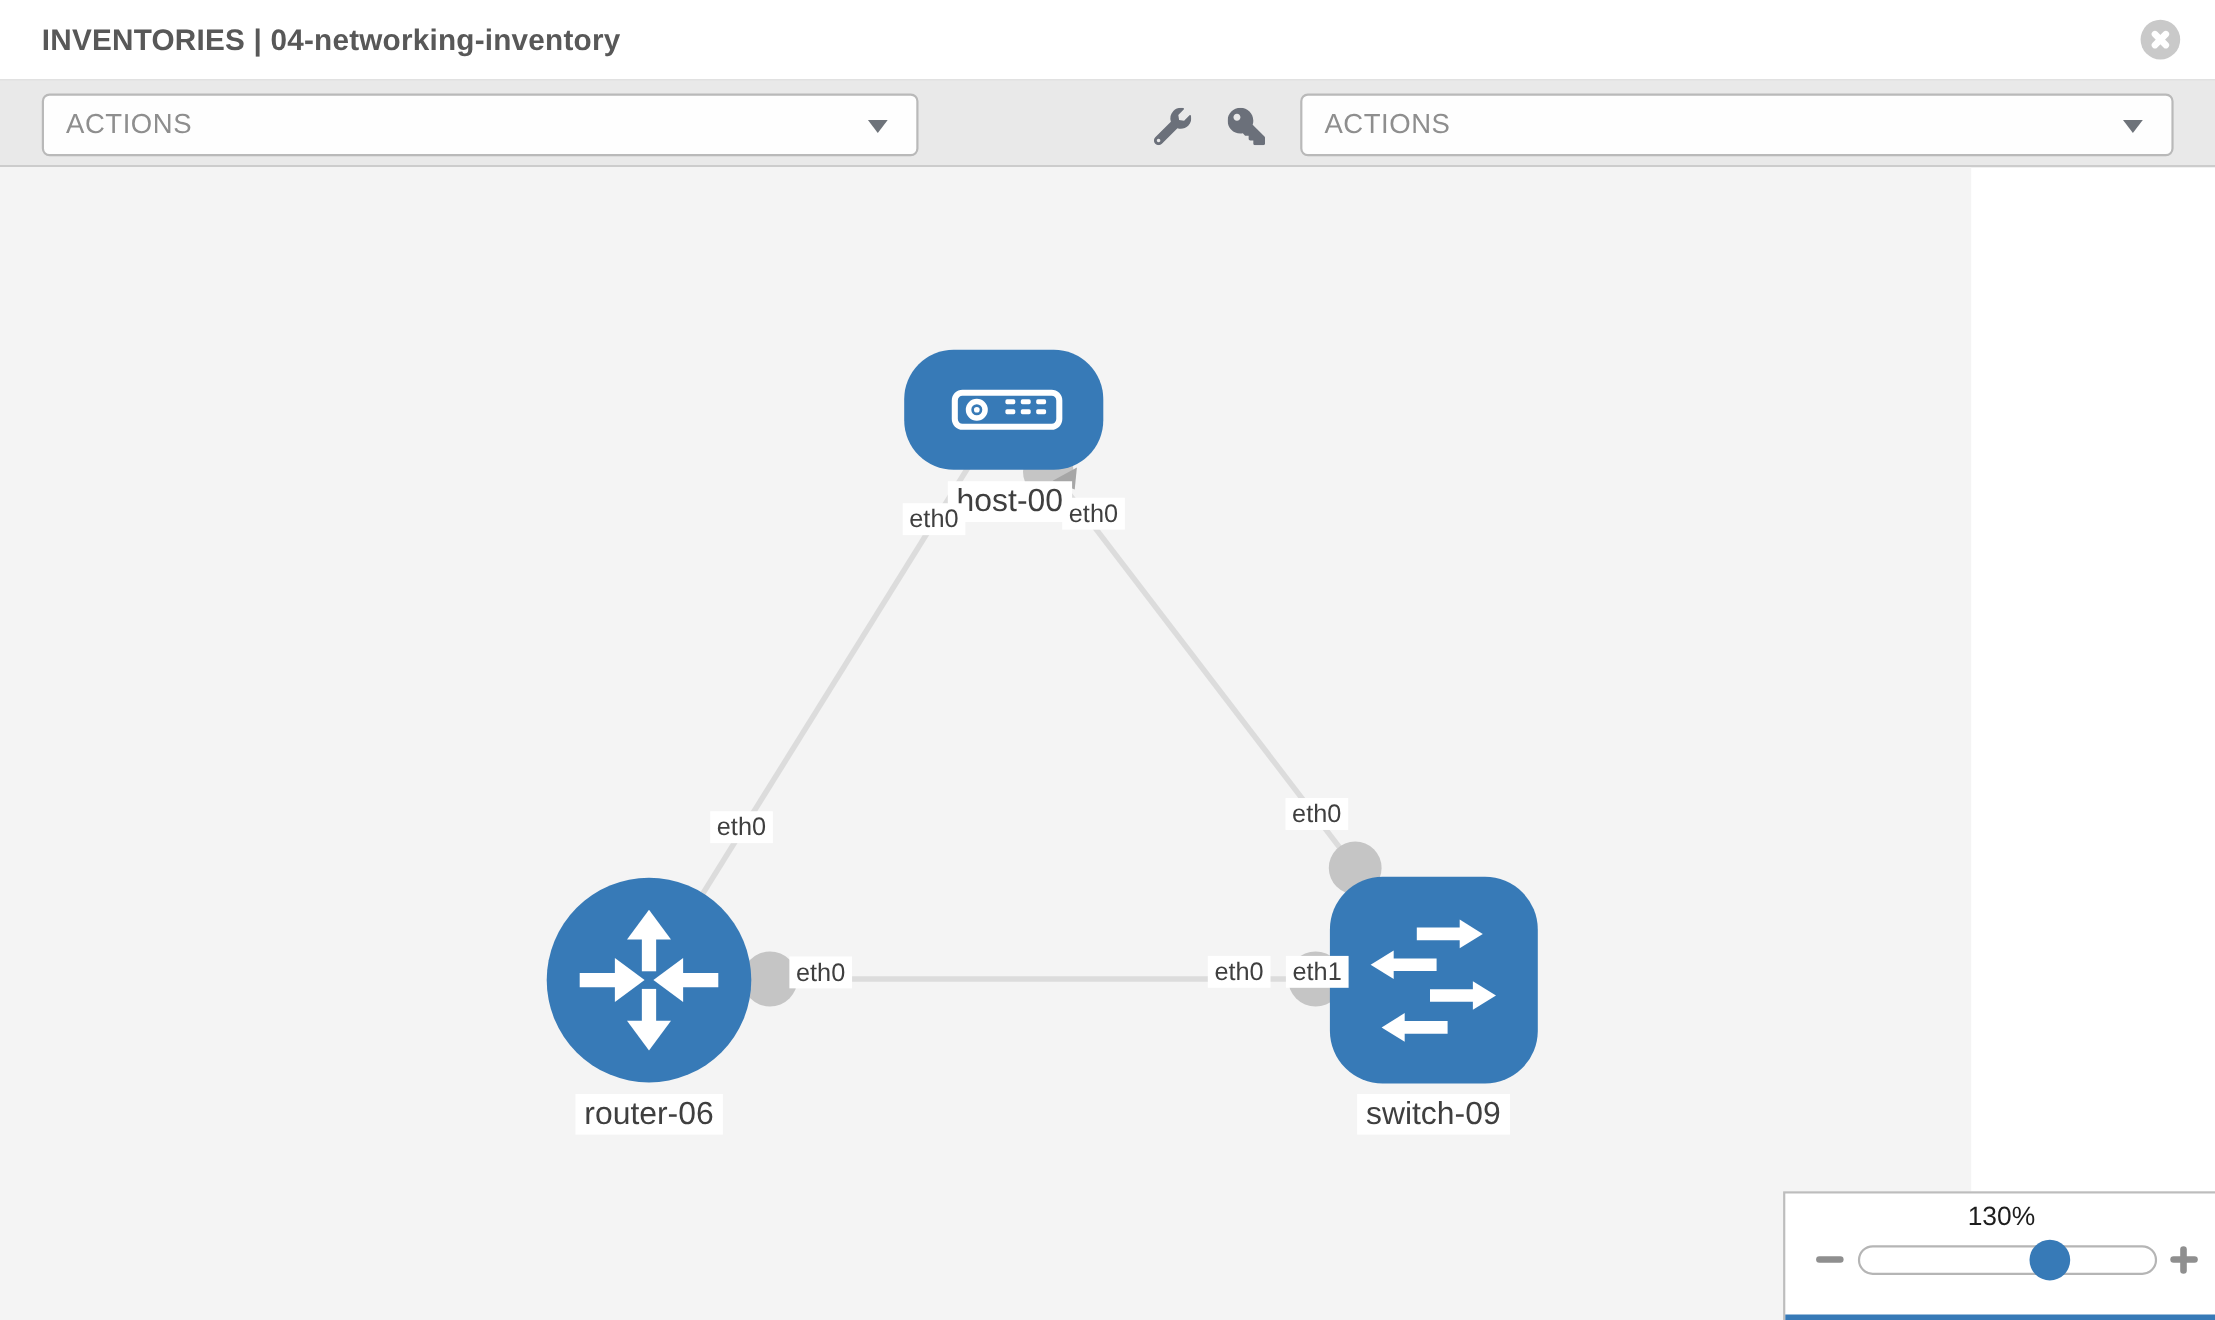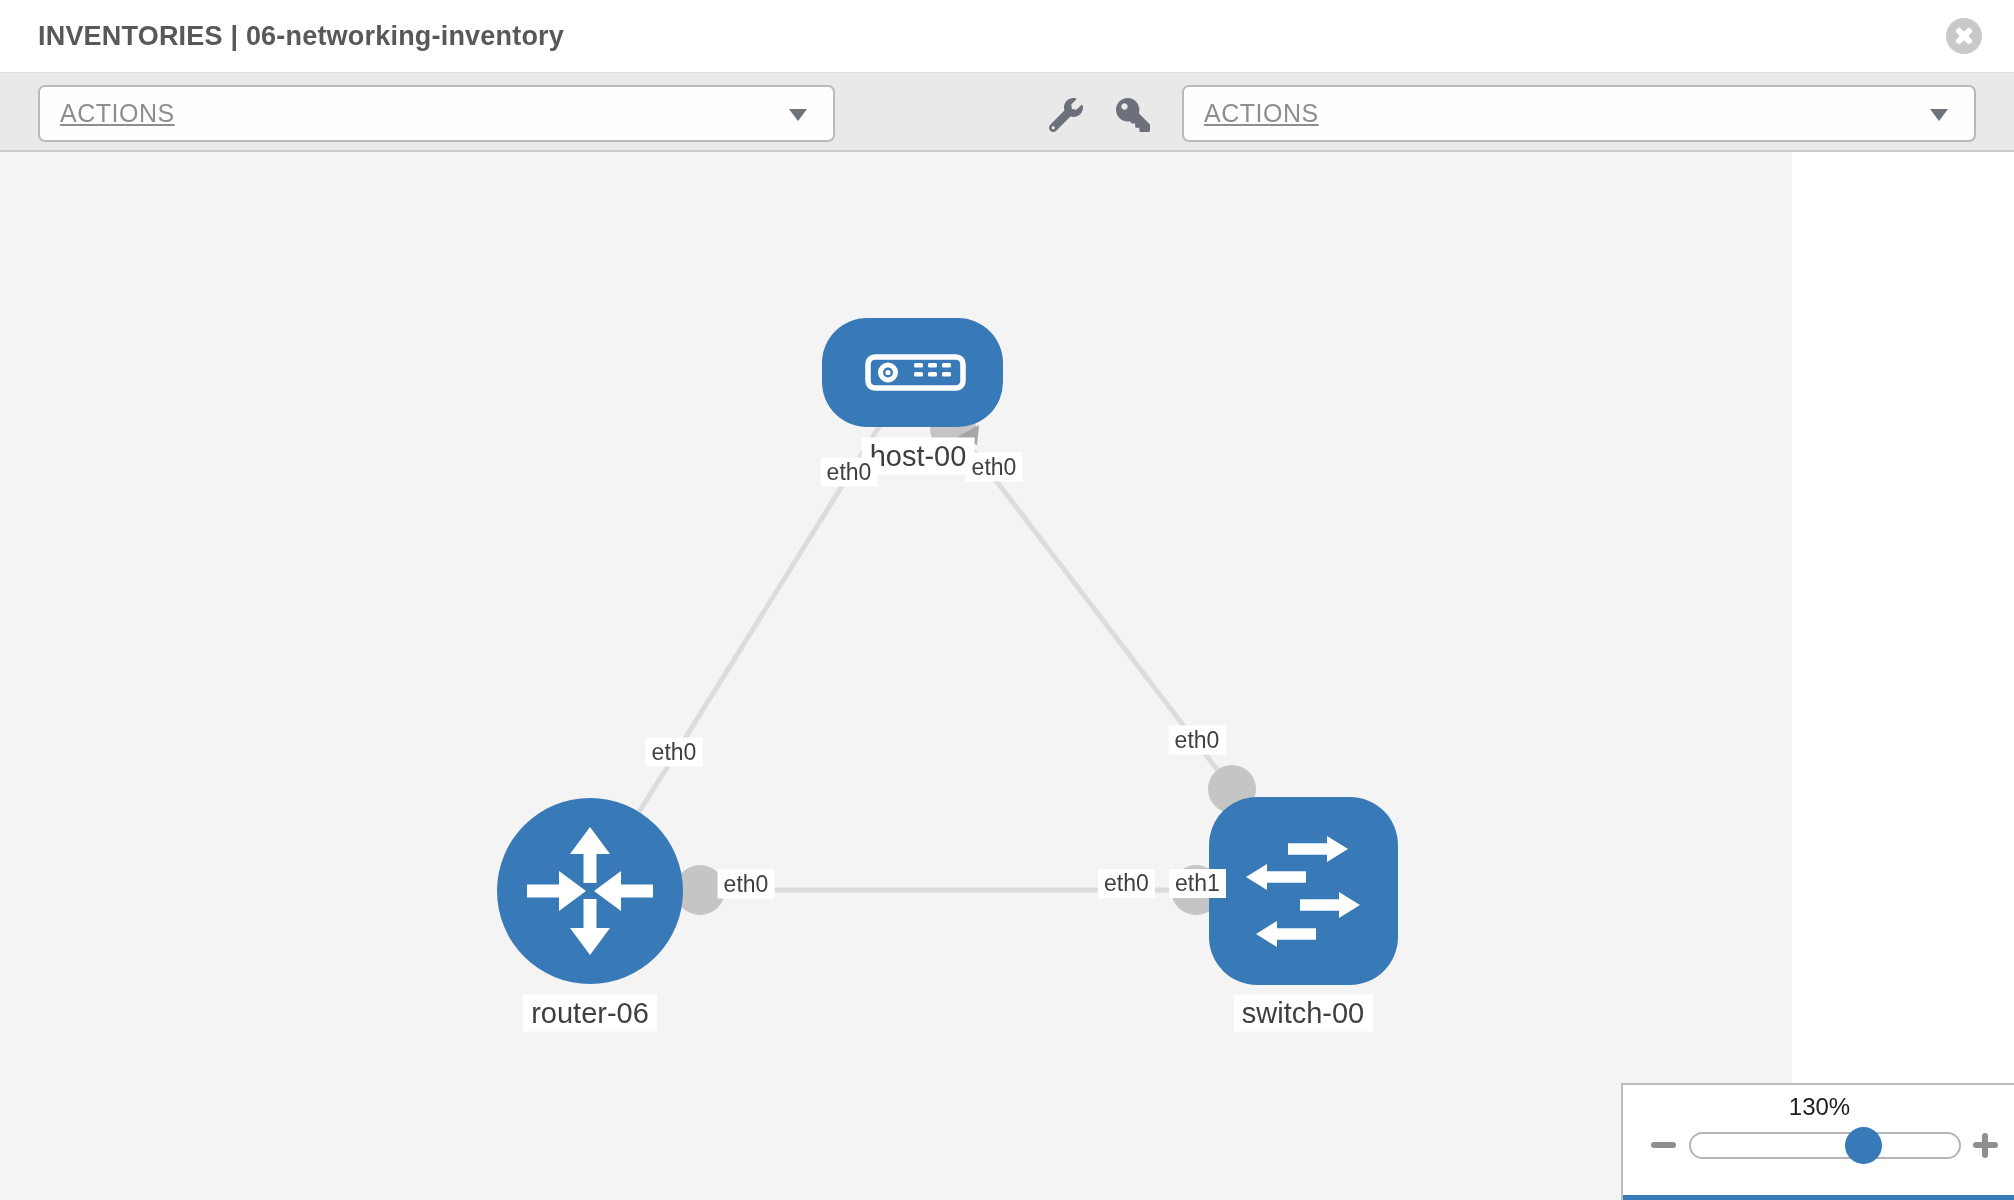--- a/index.html
+++ b/index.html
@@ -17,21 +17,21 @@
     border-radius:3px; background:#ffffff; }
   .close-btn::before { transform:rotate(45deg); }
   .close-btn::after  { transform:rotate(-45deg); }
 
   
   .toolbar { position:relative; width:2014px; height:80px; background:#e9e9e9;
              border-top:1px solid #dedede; border-bottom:2px solid #cccccc; }
   .select-box { position:absolute; top:12px; height:57px; background:#fefefe;
                 border:2px solid #b9b9b9; border-radius:7px; display:flex;
                 align-items:center; padding:0 24px 0 20px; cursor:pointer; }
-  .select-box .label { font-size:25px; color:#8e8e8e; letter-spacing:.5px;text-decoration:underline; }
+  .select-box .label { font-size:25px; color:#8e8e8e; letter-spacing:.5px; }
   .caret { position:absolute; right:26px; top:50%; margin-top:-5px; width:0; height:0;
            border-left:9px solid transparent; border-right:9px solid transparent;
            border-top:12px solid #6e737a; }
   .actions-box { left:38px; width:797px; }
   .search-box  { left:1182px; width:794px; }
   .tool-icon { position:absolute; top:20px; width:44px; height:44px; cursor:pointer;
                display:flex; align-items:center; justify-content:center; }
   .tool-icon svg { fill:#6b707a; }
   .icon-wrench { left:1044px; }
   .icon-key    { left:1111px; }
@@ -59,21 +59,21 @@
   .zoom-track { position:absolute; left:66px; top:47px; width:272px; height:27px;
                 background:#ffffff; border:2px solid #b5b5b5; border-radius:14px; cursor:pointer; }
   .zoom-knob { position:absolute; left:222px; top:42px; width:37px; height:37px;
                border-radius:50%; background:#377ab7; cursor:pointer; }
   .zoom-footer { position:absolute; left:0; top:110px; width:396px; height:22px; background:#377ab7; }
 </style>
 </head>
 <body>
 
 <div class="header">
-  <div class="header-title">INVENTORIES | 06-networking-inventory</div>
+  <div class="header-title">INVENTORIES | 04-networking-inventory</div>
   <div class="close-btn"></div>
 </div>
 
 <div class="toolbar">
   <div class="select-box actions-box">
     <span class="label">ACTIONS</span>
     <span class="caret"></span>
   </div>
 
   <div class="tool-icon icon-wrench">
@@ -151,21 +151,21 @@
         <line x1="1300" y1="753" x2="1340" y2="753"></line>
         <polygon points="1339,740 1339,766 1360,753" stroke="none"></polygon>
         <line x1="1316" y1="782" x2="1276" y2="782"></line>
         <polygon points="1277,769 1277,795 1256,782" stroke="none"></polygon>
       </g>
     </g>
   </svg>
 
   <div class="chip node-label" style="left:918px; top:304px;">host-00</div>
   <div class="chip node-label" style="left:590px; top:861px;">router-06</div>
-  <div class="chip node-label" style="left:1303px; top:861px;">switch-00</div>
+  <div class="chip node-label" style="left:1303px; top:861px;">switch-09</div>
 
   <div class="chip if-label" style="left:849px;  top:320px;">eth0</div>
   <div class="chip if-label" style="left:994px;  top:315px;">eth0</div>
   <div class="chip if-label" style="left:674px;  top:600px;">eth0</div>
   <div class="chip if-label" style="left:746px;  top:732px;">eth0</div>
   <div class="chip if-label abs" style="left:1098px; top:717px;">eth0</div>
   <div class="chip if-label abs" style="left:1169px; top:717px;">eth1</div>
   <div class="chip if-label" style="left:1197px; top:588px;">eth0</div>
 </div>
 

